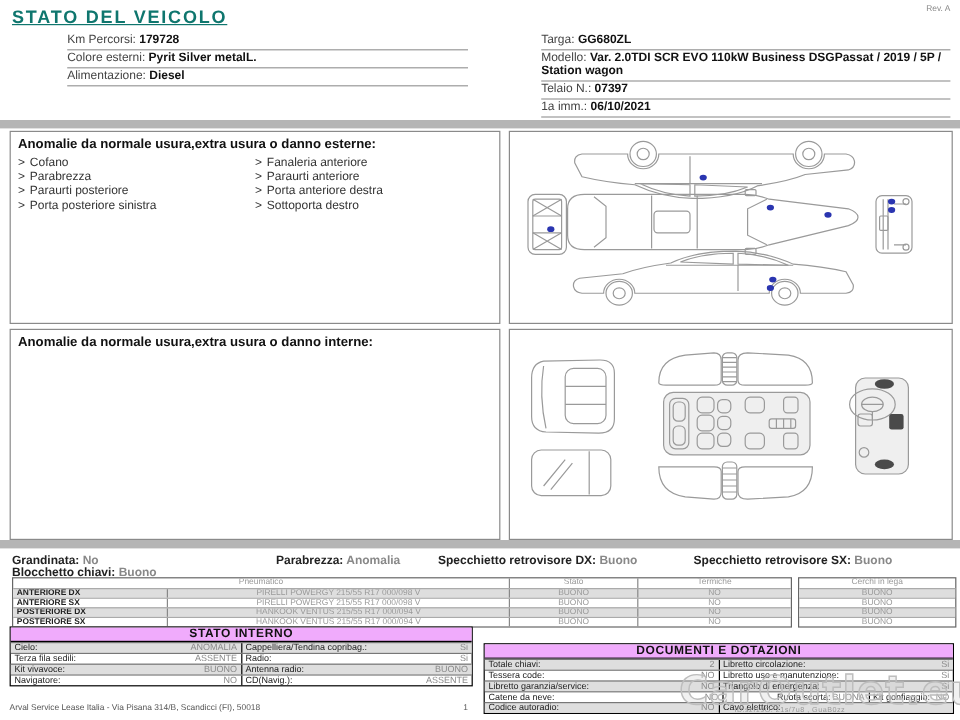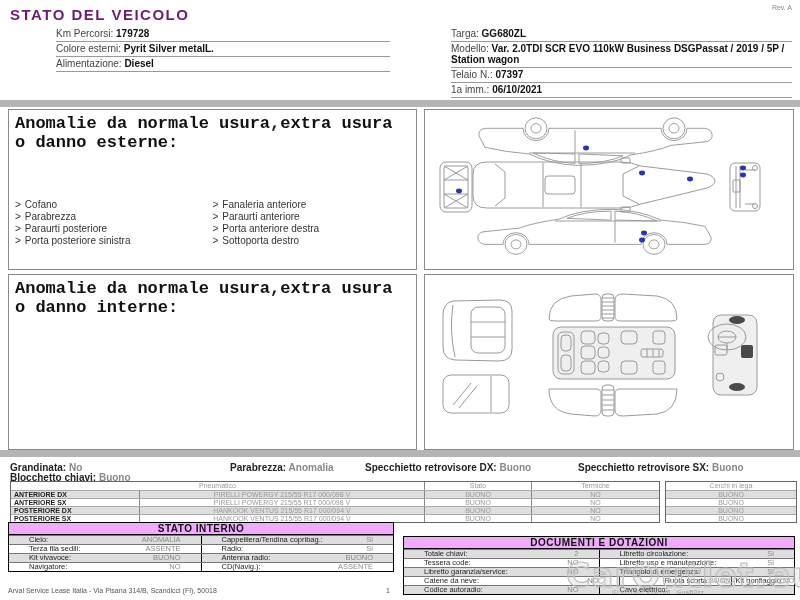--- a/index.html
+++ b/index.html
@@ -18,22 +18,22 @@
   
   .band{left:0;width:800px;height:7px;background:#b5b5b5;}
   .band1{top:100px;}
   .band2{top:450px;}
   
   .panel{border:1px solid #8a8a8a;background:#fff;}
   .box-ext-text{left:8px;top:109px;width:407px;height:159px;}
   .box-ext-diag{left:424px;top:109px;width:368px;height:159px;}
   .box-int-text{left:8px;top:274px;width:407px;height:174px;}
   .box-int-diag{left:424px;top:274px;width:368px;height:174px;}
-  .antitle{font-size:17px;font-weight:bold;color:#111;padding:4px 6px 2px;font-family:Liberation Mono, monospace;}
-  .ancols{display:flex;padding:2px 6px;margin-top:43px;}
+  .antitle{font-size:11px;font-weight:bold;color:#111;padding:4px 6px 2px;}
+  .ancols{display:flex;padding:2px 6px;}
   .ancol{width:50%;}
   .anitem{font-size:10px;line-height:12px;color:#333;}
   .chev{margin-right:4px;color:#333;}
   
   .sum{font-size:10px;line-height:10px;font-weight:bold;}
   .sumlbl{color:#222;}
   .sumval{color:#888;}
   
   .tyretable{left:10px;top:481px;width:648px;border:1px solid #666;font-size:7px;}
   .trow{display:grid;grid-template-columns:128px 285px 107px 128px;height:7px;line-height:7px;border-top:1px solid #aaa;}
@@ -49,21 +49,21 @@
   .crow{height:7px;line-height:7px;text-align:center;border-top:1px solid #aaa;}
   .crow.head{height:8px;line-height:8px;border-top:none;color:#999;}
   
   .btable{border:1px solid #000;font-size:7.5px;background:#fff;}
   .statotable{left:8px;top:522px;width:384px;}
   .doctable{left:403px;top:536px;width:390px;}
   .bhead{background:#f0abfc;border-bottom:1px solid #000;font-weight:bold;text-align:center;
          font-size:10px;height:11px;line-height:11px;letter-spacing:0.5px;color:#111;}
   .brow{display:flex;height:8px;line-height:8px;border-top:1px solid #777;}
   .brow:first-of-type{border-top:none;}
-  .bcell{flex:1;display:flex;justify-content:space-between;padding:0 20px;overflow:hidden;white-space:nowrap;}
+  .bcell{flex:1;display:flex;justify-content:space-between;padding:0 3px;overflow:hidden;white-space:nowrap;}
   .bcell.r{border-left:1px solid #000;}
   .bl{color:#222;}
   .bv{color:#8a8a8a;}
   .subsplit{display:flex;flex:1;padding:0;}
   .subcell{display:flex;justify-content:space-between;padding:0 3px;overflow:hidden;white-space:nowrap;}
   .subcell.a{flex:1.15;border-right:1px solid #000;padding-left:45px;}
   .subcell.b{flex:1;}
   
   .footer-addr{left:8px;top:587px;font-size:7px;color:#555;}
   .footer-page{left:386px;top:587px;font-size:7px;color:#555;}
@@ -73,21 +73,21 @@
              font-family:"DejaVu Sans", sans-serif;}
   svg{display:block;}
   .ln{fill:none;stroke:#9a9a9a;stroke-width:1;}
   .lnf{fill:#efefef;stroke:#9a9a9a;stroke-width:1;}
   .drk{fill:#4a4a4a;stroke:none;}
 </style>
 </head>
 <body>
 
 <div class="abs rev">Rev. A</div>
-<div class="abs title" style="color: #701a75;">STATO DEL VEICOLO</div>
+<div class="abs title" style="color: #0f766e; text-decoration: underline;">STATO DEL VEICOLO</div>
 
 <div class="abs infocol left">
   <div class="inforow"><span class="lbl">Km Percorsi:</span> <span class="val">179728</span></div>
   <div class="inforow"><span class="lbl">Colore esterni:</span> <span class="val">Pyrit Silver metalL.</span></div>
   <div class="inforow"><span class="lbl">Alimentazione:</span> <span class="val">Diesel</span></div>
 </div>
 
 <div class="abs infocol right">
   <div class="inforow"><span class="lbl">Targa:</span> <span class="val">GG680ZL</span></div>
   <div class="inforow"><span class="lbl">Modello:</span> <span class="val">Var. 2.0TDI SCR EVO 110kW Business DSGPassat / 2019 / 5P / Station wagon</span></div>

